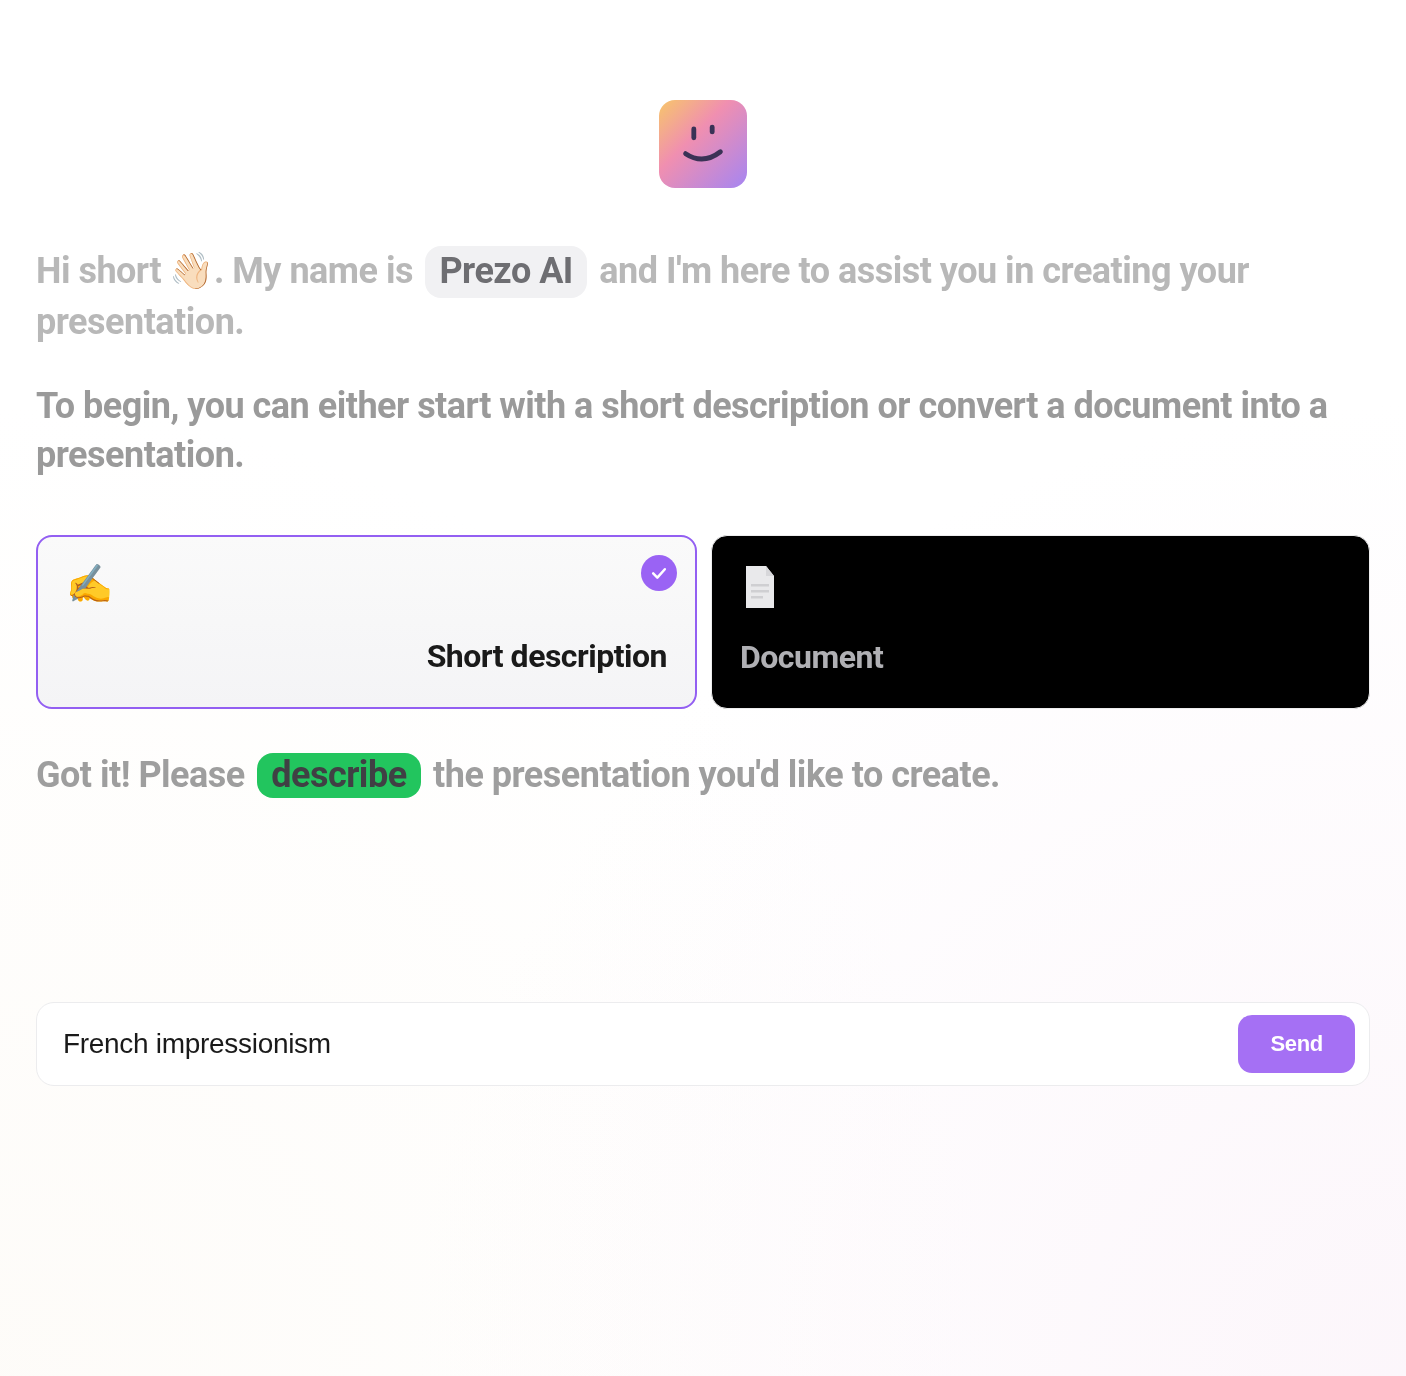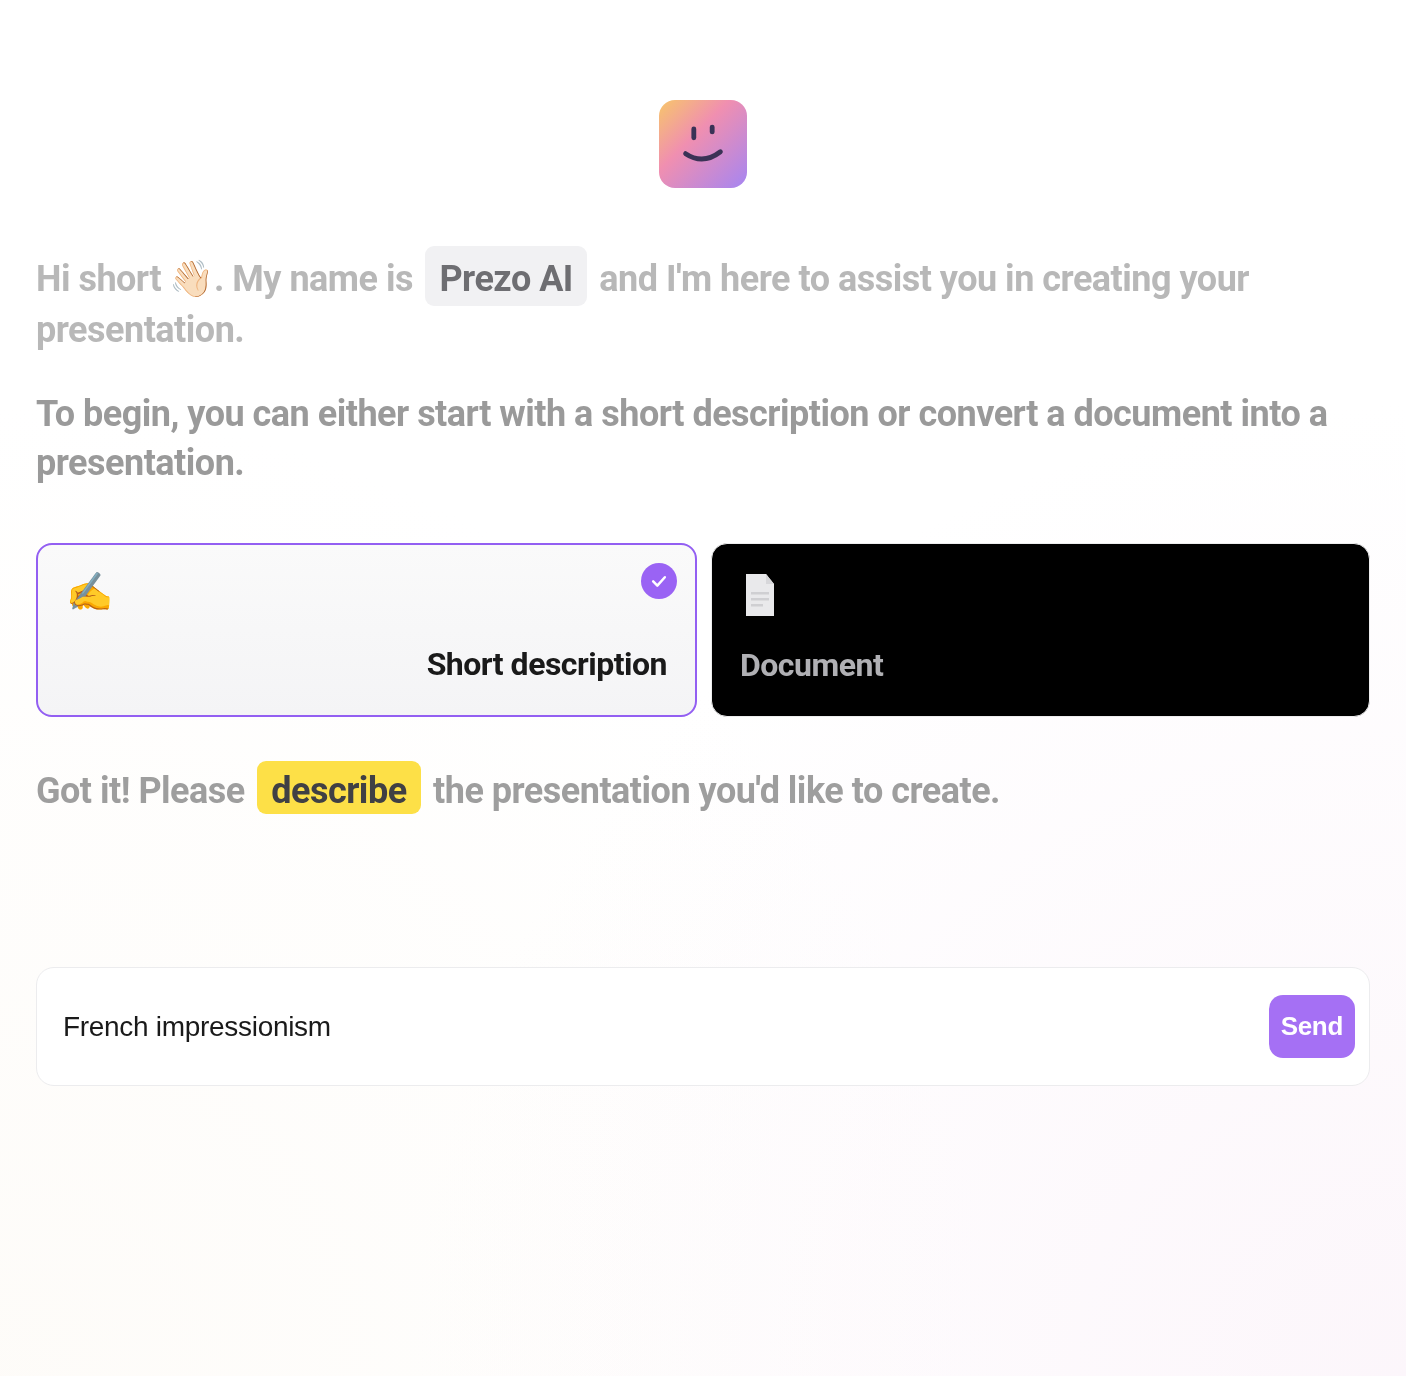--- a/index.html
+++ b/index.html
@@ -41,22 +41,22 @@
       font-weight: 700;
       color: #b8b8b8;
       line-height: 1.35;
       letter-spacing: -0.5px;
     }
     .wave { display: inline; }
     .chip {
       display: inline-block;
       background: #f1f1f3;
       color: #6e6e72;
-      border-radius: 9px;
-      padding: 9px 14px 2px 14px;
+      border-radius: 16px;
+      padding: 1px 14px 2px 14px;
       font-weight: 700;
       margin: 0 4px;
     }
     .intro-line--dark {
       color: #9a9a9a;
       margin-top: 36px;
     }
     .options-row {
       display: flex;
       gap: 14px;
@@ -109,52 +109,52 @@
       align-items: center;
       justify-content: center;
     }
     .check-badge svg { width: 20px; height: 20px; }
     .followup {
       font-size: 36px;
       font-weight: 700;
       color: #9e9e9e;
       letter-spacing: -0.5px;
     }
-    .followup .chip { color: #404044; background: #fde047; text-align: center; }
+    .followup .chip { color: #404044; background: #22c55e; text-align: center; }
     .input-bar {
       position: absolute;
       left: 36px;
       right: 36px;
       bottom: 290px;
       background: #ffffff;
       border: 1.5px solid #ececee;
       border-radius: 18px;
       display: flex;
       align-items: center;
       padding: 14px 14px 14px 26px;
-      height: 119px;
+      height: 84px;
     }
     .input-field {
       flex: 1;
       border: none;
       outline: none;
       font-size: 28px;
       font-weight: 500;
       color: #1a1a1a;
       background: transparent;
       letter-spacing: -0.3px;
     }
     .send-btn {
       background: #a570f4;
       color: #ffffff;
       border: none;
       border-radius: 14px;
-      font-size: 26px;
-      font-weight: 700;
-      padding: 16px 12px;
+      font-size: 22px;
+      font-weight: 700;
+      padding: 16px 32px;
       cursor: pointer;
       letter-spacing: -0.3px;
     }
   </style>
 </head>
 <body>
 
 <div class="logo-wrap">
   <div class="logo">
     <svg viewBox="0 0 60 60">

